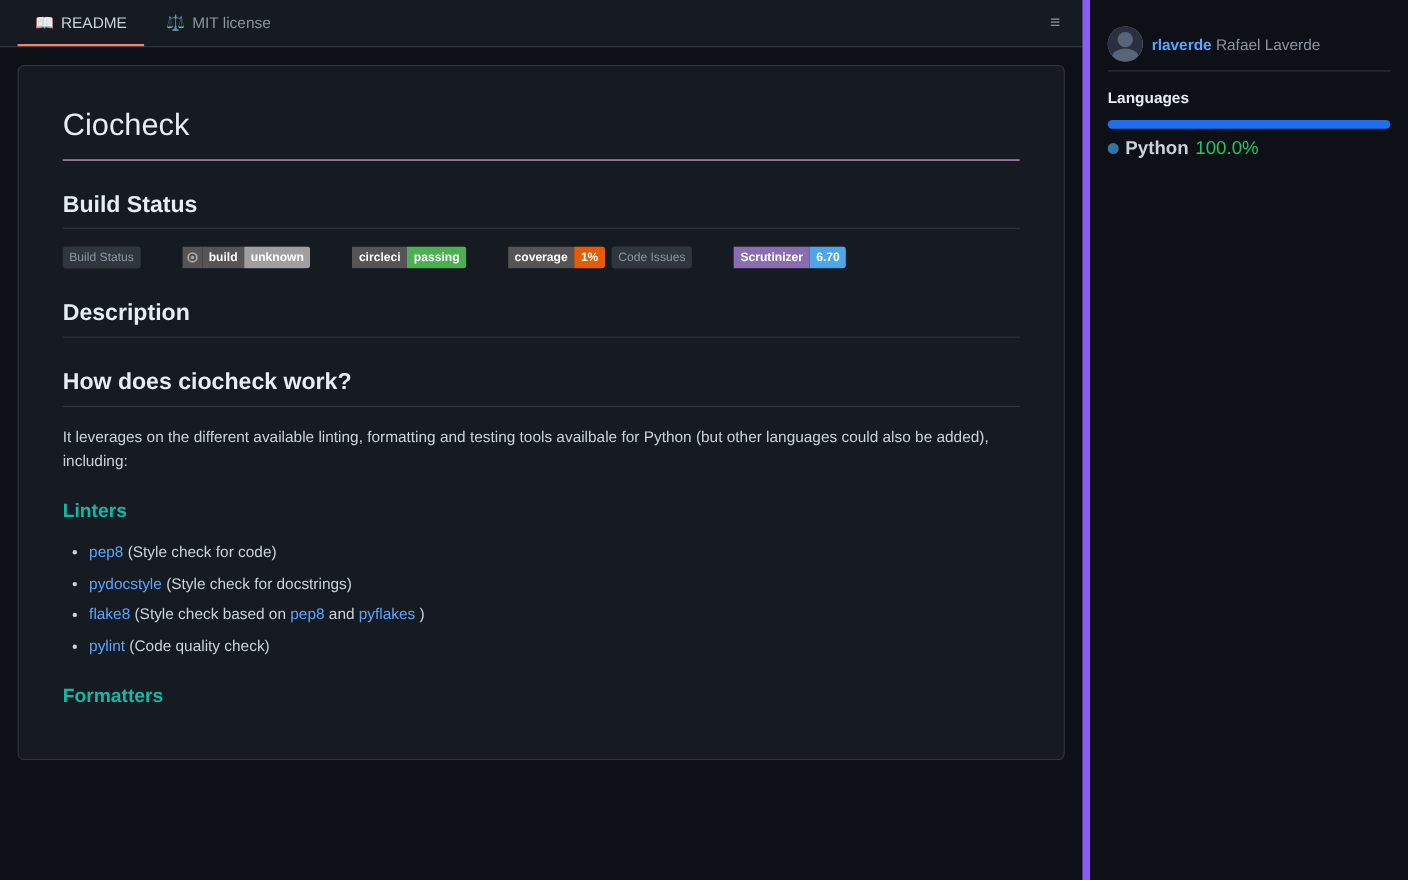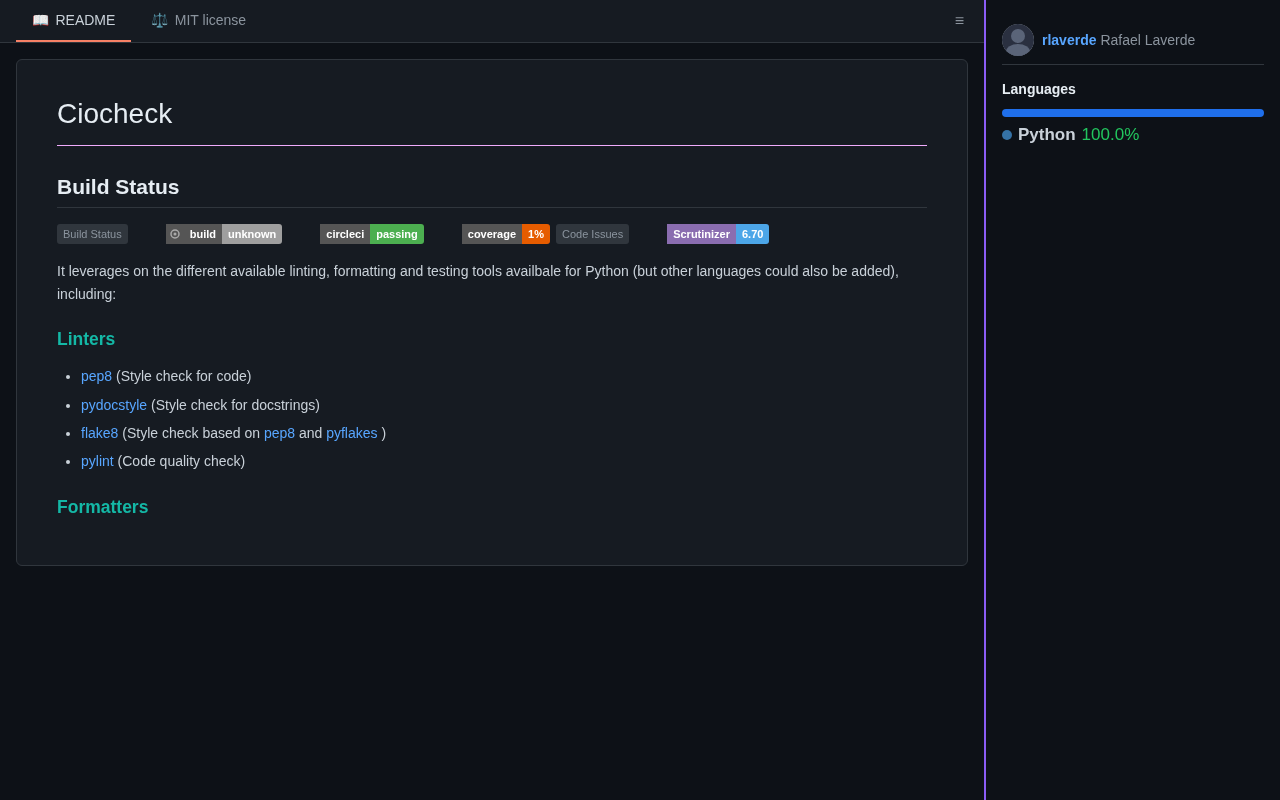--- a/index.html
+++ b/index.html
@@ -180,21 +180,21 @@
       background: #30363d;
       padding: 0 6px;
       border-radius: 3px;
       color: #8b949e;
       font-size: 11px;
     }
 
     
     .sidebar {
       width: 296px;
-      border-left: 2px solid #8b5cf6;
+      border-left: 7px solid #8b5cf6;
       padding: 16px;
       overflow-y: auto;
       background: #0d1117;
     }
 
     .sidebar-section {
       margin-bottom: 24px;
     }
 
     .sidebar-section-title {
@@ -332,21 +332,23 @@
           <span>Code Issues</span>
         </span>
 
         <span class="badge">
           <span class="badge-left" style="background:#8a6db0;">Scrutinizer</span>
           <span class="badge-right" style="background:#4ca6e8;">6.70</span>
         </span>
 
       </div>
 
-
+      <h2>Description</h2>
+
+      <h2>How does ciocheck work?</h2>
       <p>It leverages on the different available linting, formatting and testing tools availbale for Python (but other languages could also be added), including:</p>
 
       <h3>Linters</h3>
       <ul>
         <li>
           <a href="#">pep8</a>
           <span> (Style check for code)</span>
         </li>
         <li>
           <a href="#">pydocstyle</a>

